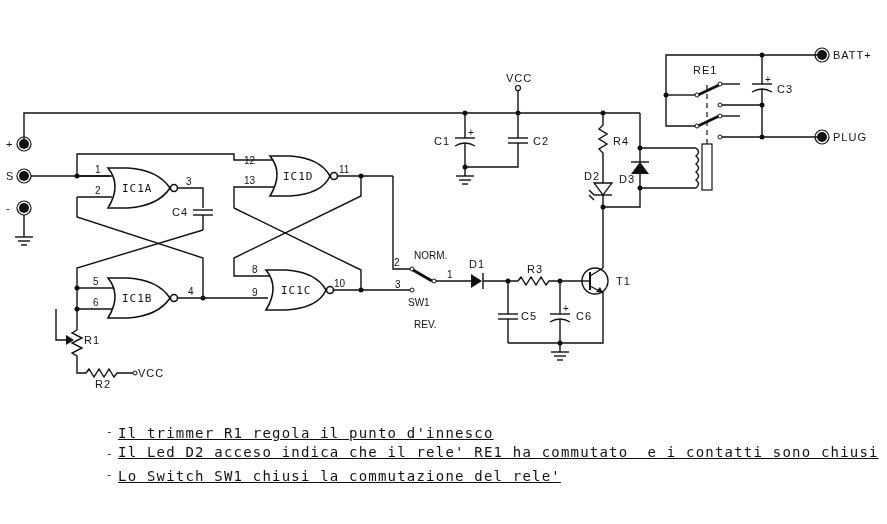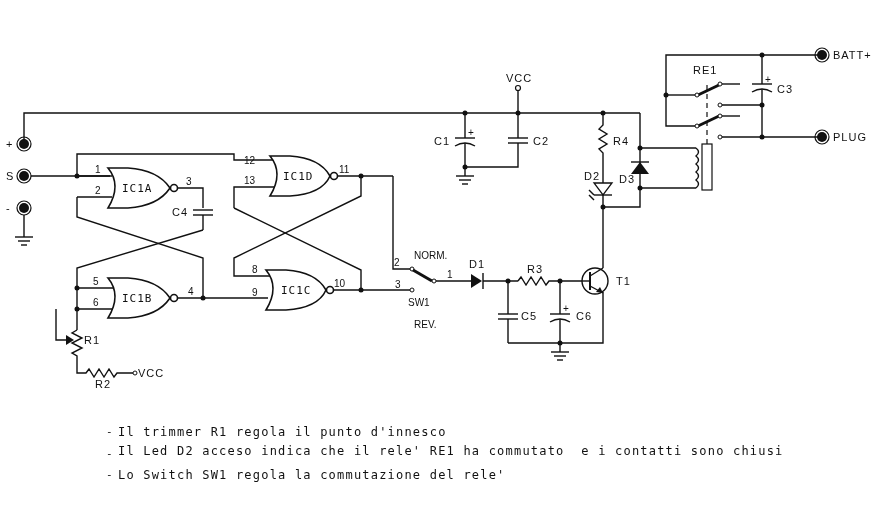--- a/index.html
+++ b/index.html
@@ -4,21 +4,21 @@
 <style>
   html, body { margin:0; padding:0; background:#ffffff; }
   body { width:887px; height:524px; overflow:hidden; position:relative; font-family:"DejaVu Sans Mono", monospace; }
   svg { position:absolute; left:0; top:0; }
   .w { stroke:#111; stroke-width:1.4; fill:none; }
   .g { stroke:#111; stroke-width:1.6; fill:#fff; }
   .dot { fill:#111; }
   .lbl { font-family:"Liberation Sans", sans-serif; font-size:11px; fill:#111; letter-spacing:1px; }
   .pin { font-family:"Liberation Sans", sans-serif; font-size:10px; fill:#111; }
   .gname { font-family:"DejaVu Sans Mono", monospace; font-size:11px; fill:#111; letter-spacing:1px; }
-  .note { position:absolute; left:118px; font-family:"DejaVu Sans Mono", monospace; font-size:12px; color:#111; letter-spacing:1.2px; white-space:pre; }
+  .note { position:absolute; left:118px; font-family:"DejaVu Sans Mono", monospace; font-size:14px; color:#111; letter-spacing:1.2px; white-space:pre;text-decoration:underline; }
   .dash { position:absolute; left:106px; font-family:"DejaVu Sans Mono", monospace; font-size:11px; color:#111; }
 </style>
 </head>
 <body>
 
 <svg width="887" height="524" viewBox="0 0 887 524">
 
   <polyline class="w" points="24,143 24,113 640,113"></polyline>
   <polyline class="w" points="640,113 640,148"></polyline>
 
@@ -284,13 +284,13 @@
       <circle cx="822" cy="137" r="7" fill="none" stroke="#111" stroke-width="1.2"></circle>
   </g>
   <text class="lbl" x="833" y="141">PLUG</text>
 </svg>
 
 <span class="dash" style="top:425px">-</span>
 <span class="note" style="top:425px">Il trimmer R1 regola il punto d'innesco</span>
 <span class="dash" style="top:447px">-</span>
 <span class="note" style="top:444px">Il Led D2 acceso indica che il rele' RE1 ha commutato  e i contatti sono chiusi</span>
 <span class="dash" style="top:468px">-</span>
-<span class="note" style="top:468px">Lo Switch SW1 regola la commutazione del rele'</span>
+<span class="note" style="top:468px">Lo Switch SW1 chiusi la commutazione del rele'</span>
 
 </body></html>

